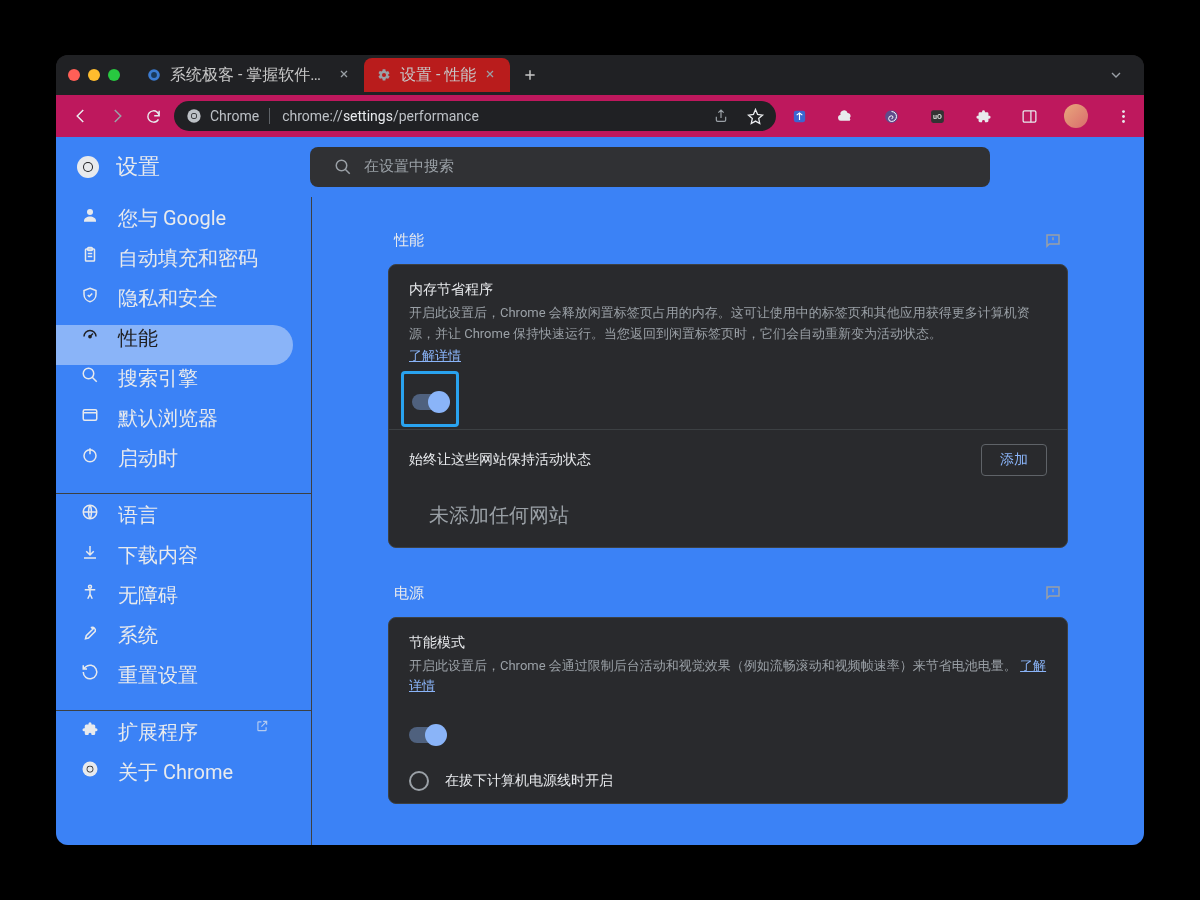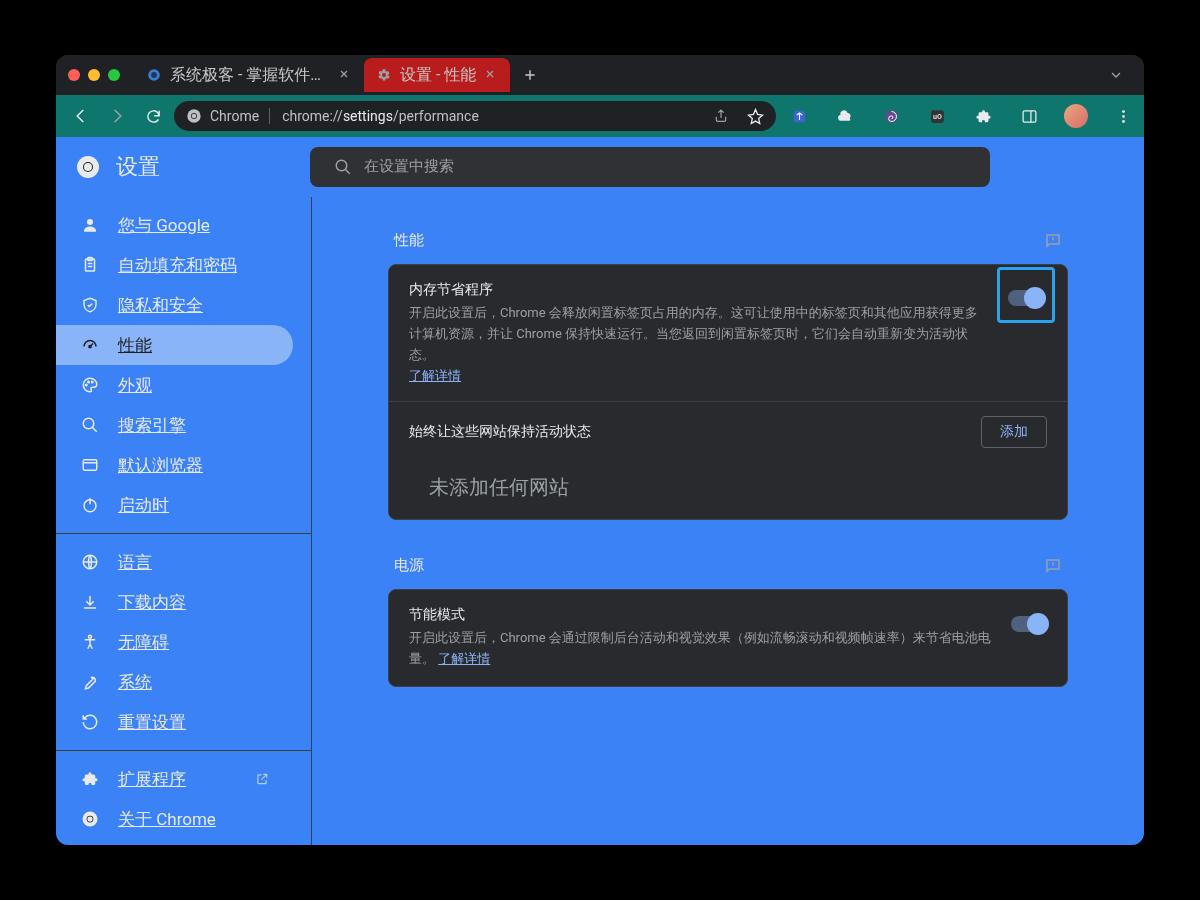--- a/index.html
+++ b/index.html
@@ -38,21 +38,21 @@
       position: relative;
     }
     .tab.active { background: #b91c1c; }
     .tab .favicon { width: 16px; height: 16px; display:flex; align-items:center; justify-content:center; }
     .tab .title { white-space: nowrap; overflow: hidden; text-overflow: ellipsis; flex:1; }
     .tab .close { width:14px; height:14px; color:#9aa0a6; cursor:pointer; flex-shrink:0; }
     .new-tab { width:28px; height:28px; display:flex; align-items:center; justify-content:center; color:#c7c7c7; cursor:pointer; margin-left:6px; }
     .titlebar .expand { margin-left:auto; color:#9aa0a6; cursor:pointer; padding:4px 8px; }
     
     .toolbar {
-      height: 42px; background: #0f766e;
+      height: 42px; background: #be185d;
       display: flex; align-items: center;
       padding: 0 10px; gap: 6px;
     }
     .tbtn { width: 30px; height: 30px; display:flex; align-items:center; justify-content:center; color:#9aa0a6; border-radius:50%; cursor:pointer; }
     .tbtn.enabled { color:#e8eaed; }
     .omnibox {
       flex: 1; height: 30px;
       background: #202124; border-radius: 15px;
       display: flex; align-items: center; padding: 0 12px;
       gap: 8px; color:#9aa0a6; font-size: 14px;
@@ -80,26 +80,25 @@
       color:#9aa0a6; font-size:15px;
     }
     .body { flex:1; display:flex; overflow:hidden; }
     
     .sidebar {
       width: 256px; padding: 8px 0;
       overflow-y:auto;
       border-right: 1px solid #3c4043;
     }
     .nav-item {
-      display:flex; align-items:center; gap:18px;
+      display:flex; align-items:flex-start; gap:18px;
       padding: 0 24px; height:40px;
-      color:#e8eaed; font-size:17px; cursor:pointer;
+      color:#e8eaed; font-size:20px; cursor:pointer;
       border-radius: 0 20px 20px 0;
       margin-right: 18px;
-      text-decoration: underline;
     }
     .nav-item.active { background:#8ab4f8; color:#202124; }
     .nav-item .nico { width:20px; height:20px; display:flex; align-items:center; justify-content:center; flex-shrink:0; }
     .nav-item.active .nico { color:#202124; }
     .nav-sep { height:1px; background:#3c4043; margin: 8px 0; }
     .nav-item .ext-link { margin-left:auto; opacity:0.7; }
     
     .main {
       flex:1; overflow-y:auto; padding: 24px 0;
       display:flex; justify-content:center;
@@ -108,21 +107,21 @@
     .section-head {
       display:flex; align-items:center; justify-content:space-between;
       padding: 10px 6px 14px 6px; color:#e8eaed; font-size:15px;
     }
     .feedback-ico { color:#9aa0a6; cursor:pointer; }
     .card {
       background:#292a2d; border-radius:8px; border:1px solid #3c4043;
       overflow:hidden; margin-bottom: 26px;
     }
     .row {
-      display:flex; padding: 16px 20px; gap:20px; align-items:flex-start;
+      display:flex; padding: 16px 20px; gap:20px; align-items:flex-start;flex-direction:column;
     }
     .row + .row-sep { height:1px; background:#3c4043; }
     .row-text { flex:1; }
     .row-title { color:#e8eaed; font-size:14px; margin-bottom:4px; }
     .row-desc { color:#9aa0a6; font-size:13px; line-height:1.6; }
     .link { color:#8ab4f8; text-decoration:underline; cursor:pointer; font-size:13px; }
     
     .toggle-highlight {
       border: 3px solid #29a3ef; border-radius:4px;
       padding: 14px 8px; margin:-14px -8px;
@@ -350,31 +349,20 @@
                   <path d="M4 14a8 8 0 1 1 16 0"></path>
                   <path d="M12 14l4-4"></path>
                   <circle cx="12" cy="14" r="1.5" fill="currentColor"></circle>
                 </svg>
               </span>
               <span>性能</span>
             </div>
           <div class="nav-item">
               <span class="nico">
                 <svg width="18" height="18" viewBox="0 0 24 24" fill="none" stroke="currentColor" stroke-width="2">
-                  <path d="M12 3a9 9 0 1 0 0 18c1.5 0 2-1 2-2s-1-1.5-1-2.5 1-1.5 2-1.5h2a4 4 0 0 0 4-4c0-4.4-4-8-9-8z"></path>
-                  <circle cx="7" cy="12" r="1"></circle>
-                  <circle cx="10" cy="8" r="1"></circle>
-                  <circle cx="15" cy="8" r="1"></circle>
-                </svg>
-              </span>
-              <span>外观</span>
-            </div>
-          <div class="nav-item">
-              <span class="nico">
-                <svg width="18" height="18" viewBox="0 0 24 24" fill="none" stroke="currentColor" stroke-width="2">
                   <circle cx="10" cy="10" r="7"></circle>
                   <path d="M21 21l-6-6"></path>
                 </svg>
               </span>
               <span>搜索引擎</span>
             </div>
           <div class="nav-item">
               <span class="nico">
                 <svg width="18" height="18" viewBox="0 0 24 24" fill="none" stroke="currentColor" stroke-width="2">
                   <rect x="3" y="5" width="18" height="14" rx="2"></rect>
@@ -502,19 +490,23 @@
                 </span>
             </div>
             <div class="card">
               <div class="row">
                 <div class="row-text">
                   <div class="row-title">节能模式</div>
                   <div class="row-desc"><span>开启此设置后，Chrome 会通过限制后台活动和视觉效果（例如流畅滚动和视频帧速率）来节省电池电量。</span> <span class="link">了解详情</span></div>
                 </div>
                 <div class="toggle on" style="margin-top:10px"></div>
               </div>
+              <div class="radio-row">
+                <span class="radio unchecked"></span>
+                <span class="radio-label">在拔下计算机电源线时开启</span>
+              </div>
             </div>
           </div>
         </div>
       </div>
     </div>
   </div>
 </div>
 
 </body></html>

